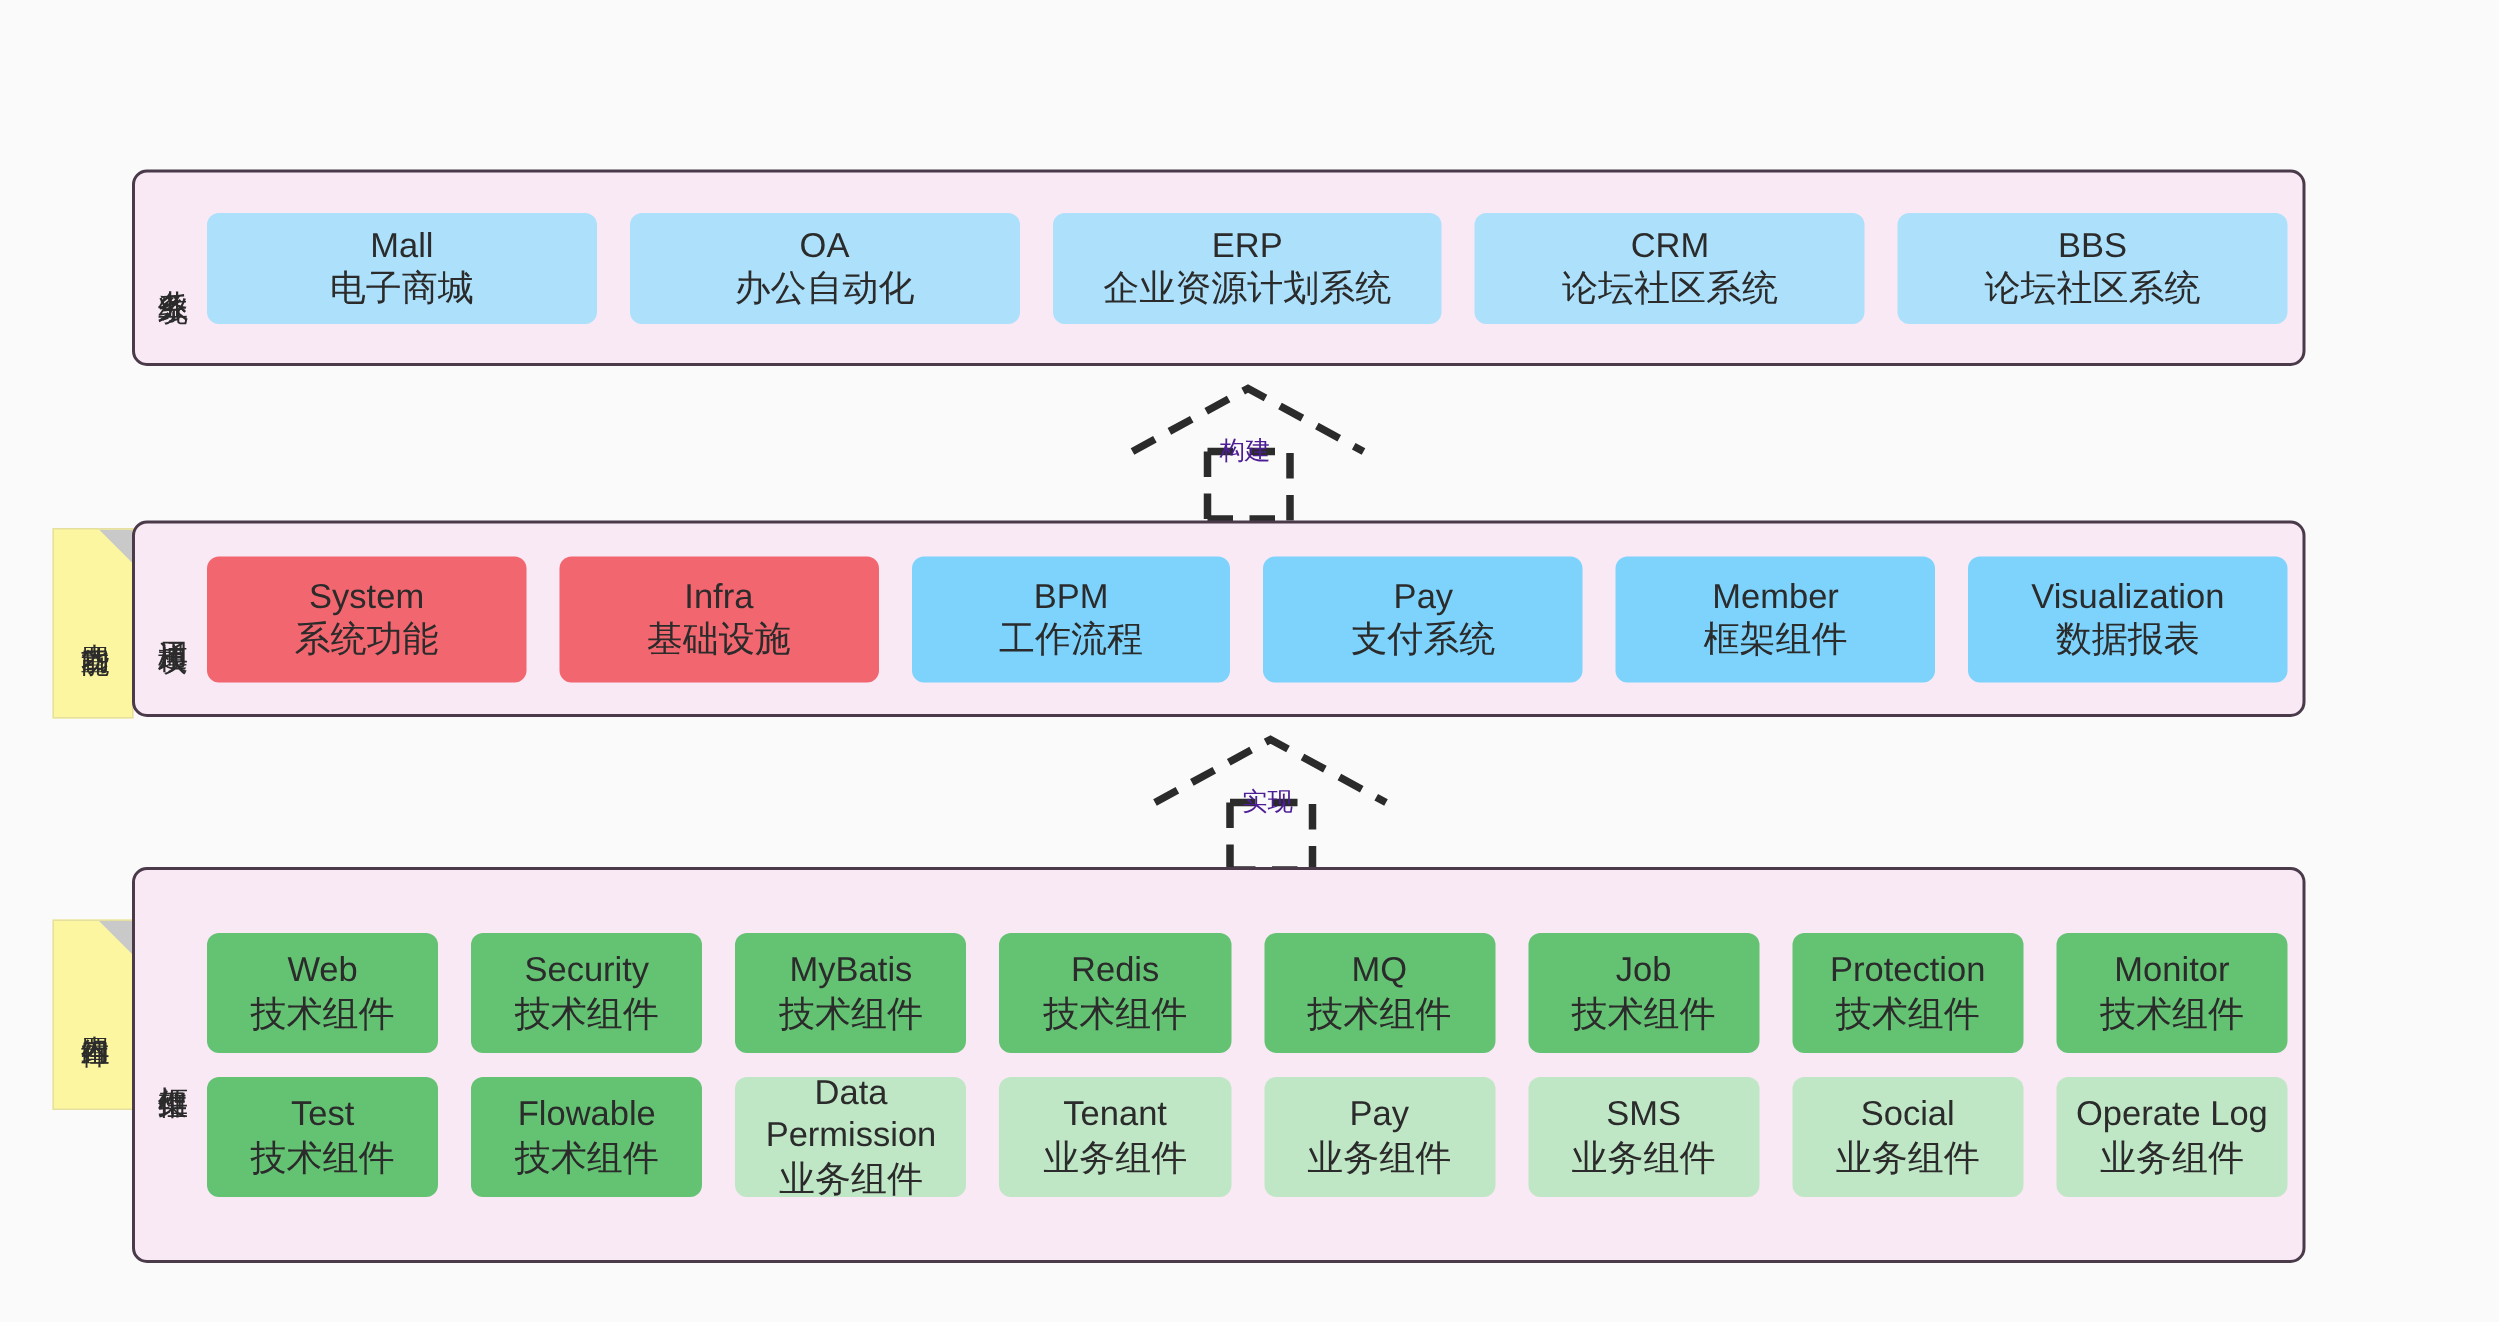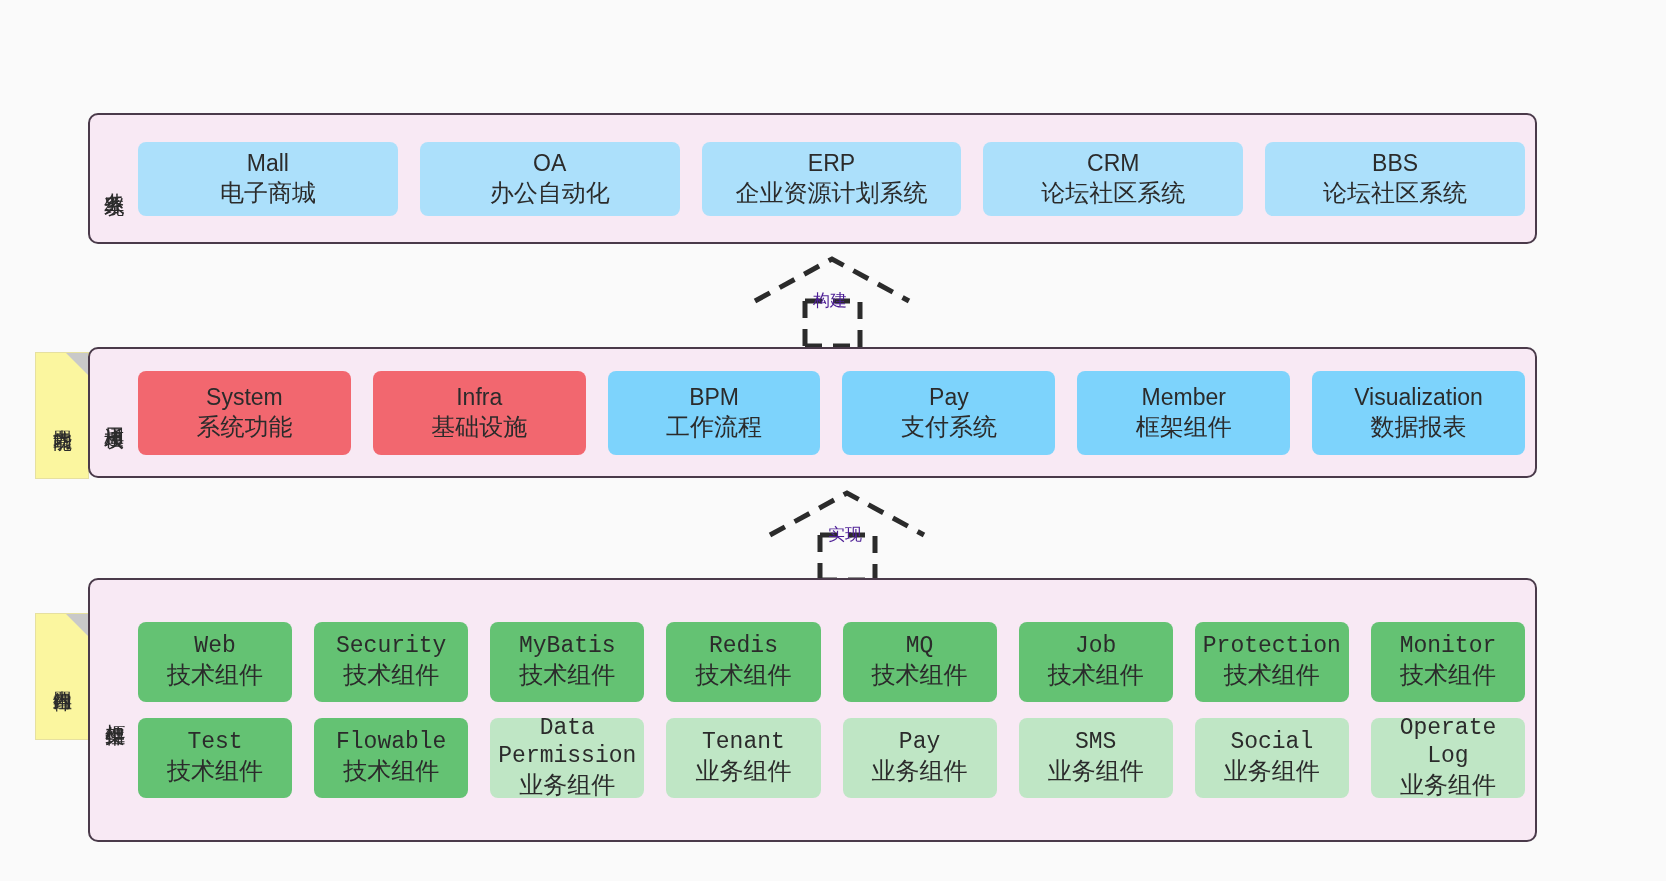--- a/index.html
+++ b/index.html
@@ -93,21 +93,21 @@
   .c-green      { background: #64c273; }
   .c-lightgreen { background: #bfe6c5; }
 
   
   #layer-business  { left: 88px;  top: 113px; width: 1449px; height: 131px; }
   #layer-business  .card { height: 74px; }
 
   #layer-common    { left: 88px;  top: 347px; width: 1449px; height: 131px; }
   #layer-common    .card { height: 84px; }
 
-  #layer-framework { left: 88px;  top: 578px; width: 1449px; height: 264px; font-family: Liberation Mono, monospace; }
+  #layer-framework { left: 88px;  top: 578px; width: 1449px; height: 264px; }
   #layer-framework .card { height: 80px; }
 
   
   .sticky {
     position: absolute;
     width: 54px;
     background: #fbf69f;
     border: 1px solid #e6e0a0;
     font-size: 19px;
     line-height: 1.1;

